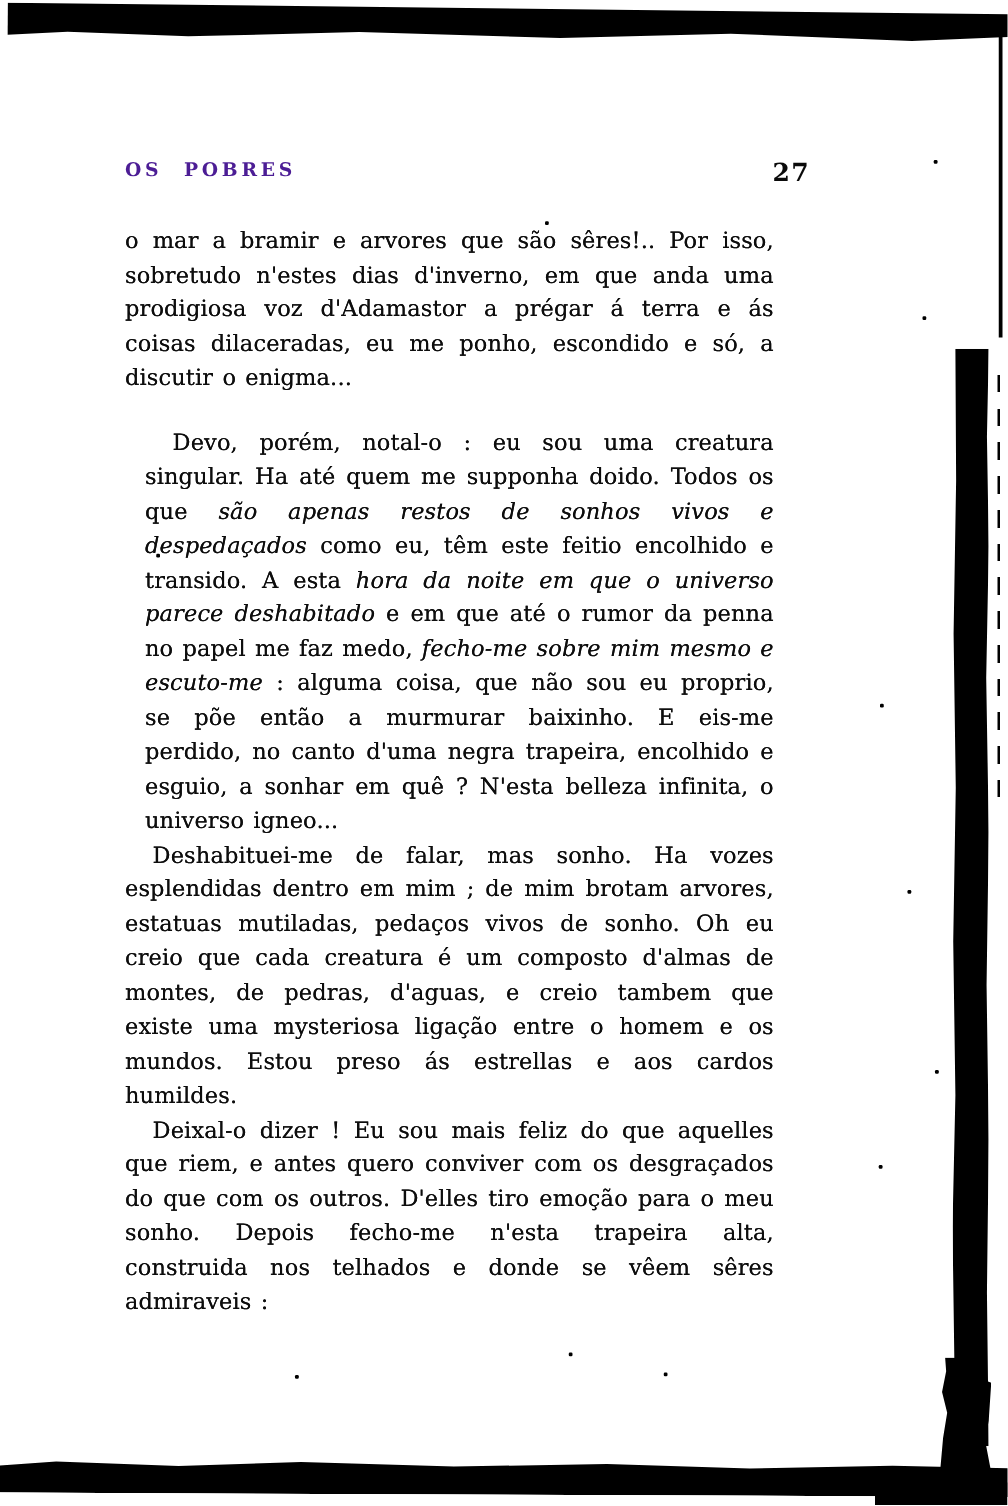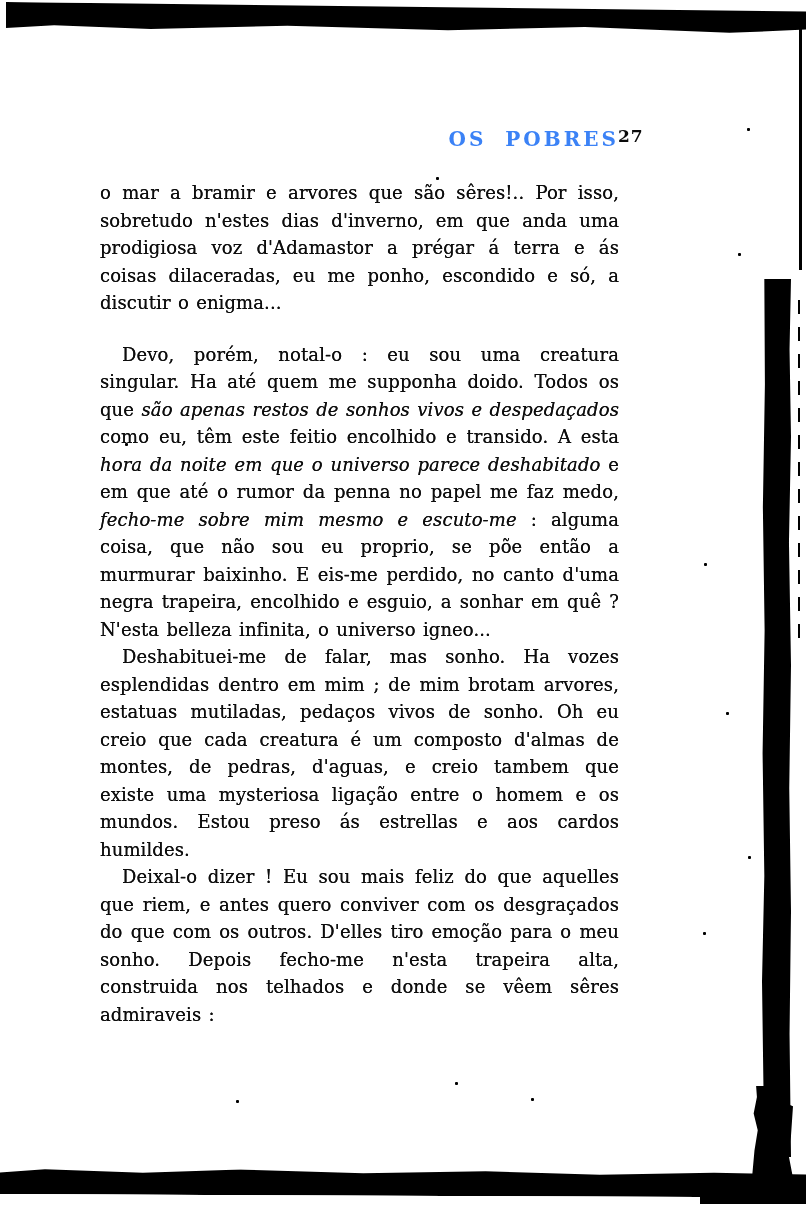--- a/index.html
+++ b/index.html
@@ -6,39 +6,39 @@
   body{
     width:806px;height:1205px;overflow:hidden;
     background:#ffffff;
     font-family:"DejaVu Serif","Liberation Serif",serif;
   }
   .scan{position:relative;width:806px;height:1205px;background:#ffffff;color:#000;}
 
   
   .header{
     position:absolute;left:100px;top:127px;width:519px;
-    text-align:right;font-size:20px;font-weight:600;
-    letter-spacing:3px;word-spacing:9px;color:#3b82f6;
+    text-align:left;font-size:15px;font-weight:600;
+    letter-spacing:3px;word-spacing:9px;color:#4c1d95;
   }
   .pagenum{
     position:absolute;left:618px;top:126px;
-    font-size:17px;font-weight:600;letter-spacing:1px;color:#0a0a0a;
+    font-size:20px;font-weight:600;letter-spacing:1px;color:#0a0a0a;
   }
 
   
   .text-block{
     position:absolute;left:100px;top:179px;width:519px;
     font-size:18px;line-height:27.5px;
     text-align:justify;color:#0d0d0d;
     letter-spacing:0.1px;word-spacing:1.5px;
     text-shadow:0 0 0.35px #222;
   }
   p.para{margin:0;}
   p.indent{text-indent:22px;}
-  p.spaced{margin-top:24px;}
+  p.spaced{margin-top:24px;margin-left:16px;}
   .it{font-style:italic;}
 
   
   .art{position:absolute;background:#000;}
   .art-top{
     left:6px;top:1px;width:804px;height:28px;
     transform:rotate(0.35deg);transform-origin:left top;
     clip-path:polygon(0 4%,100% 20%,100% 84%,90% 98%,72% 80%,55% 95%,35% 82%,18% 97%,6% 86%,0 96%);
   }
   .art-right-line{left:799px;top:28px;width:3px;height:242px;}

